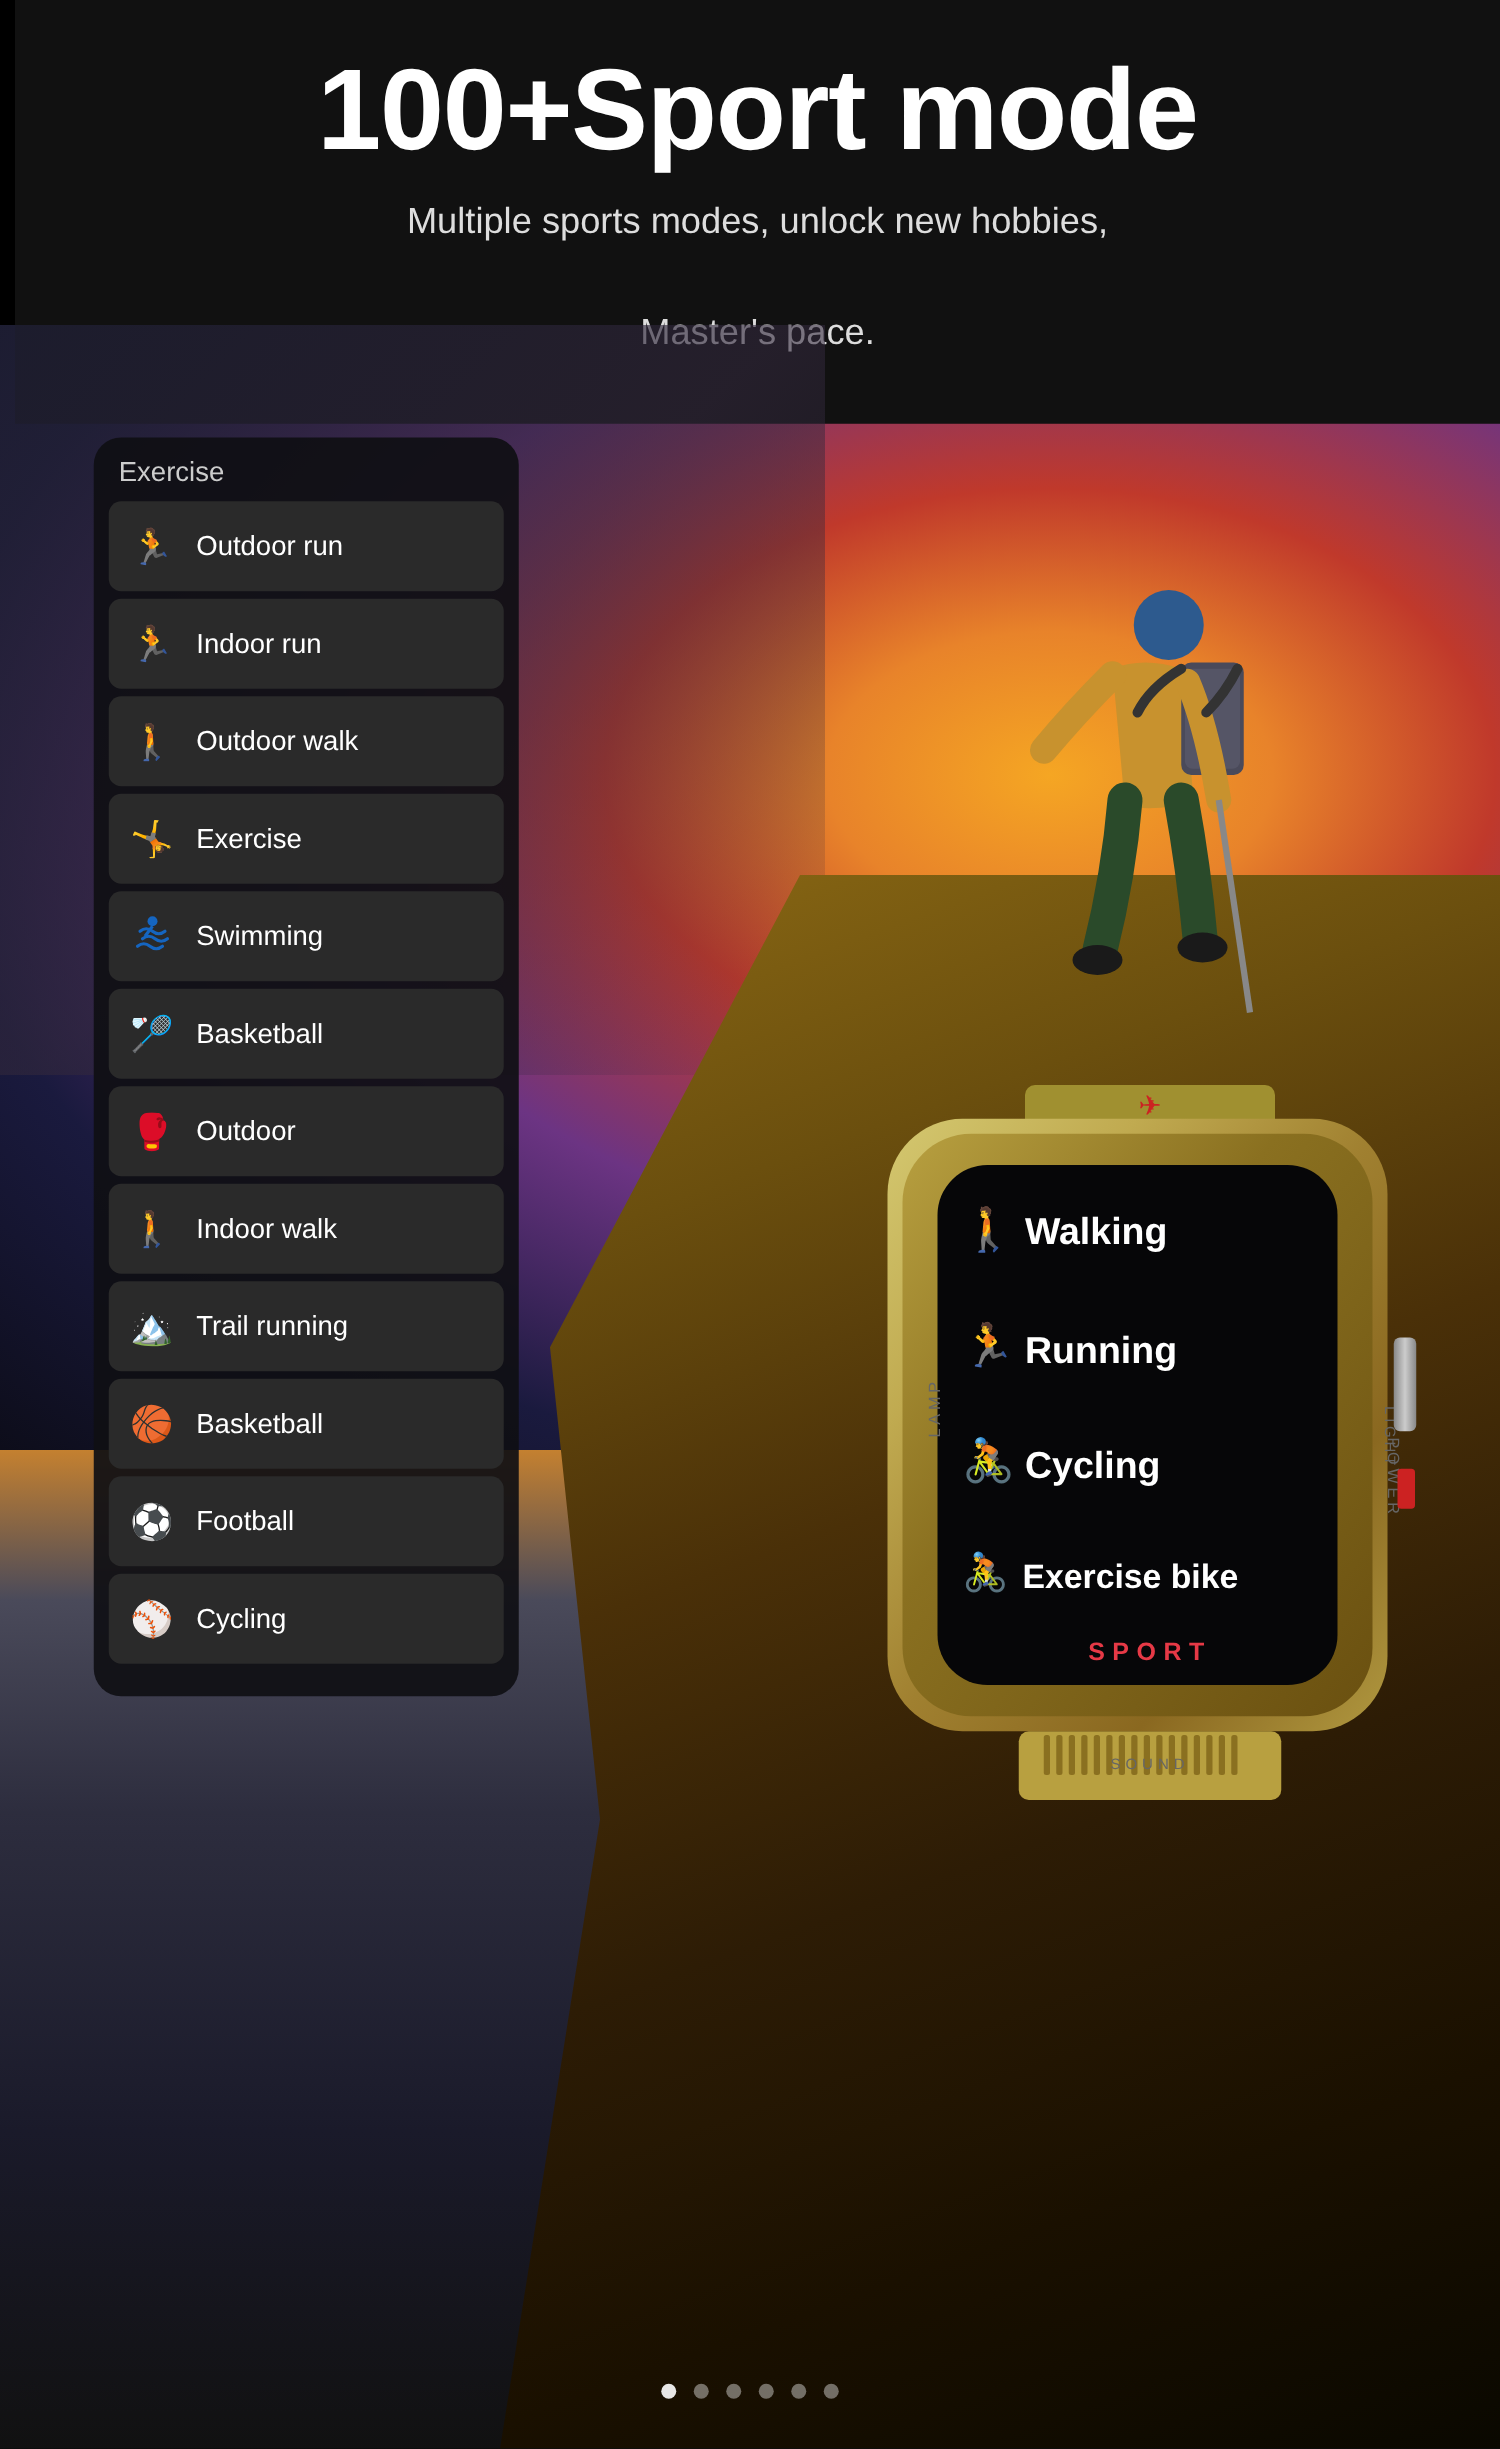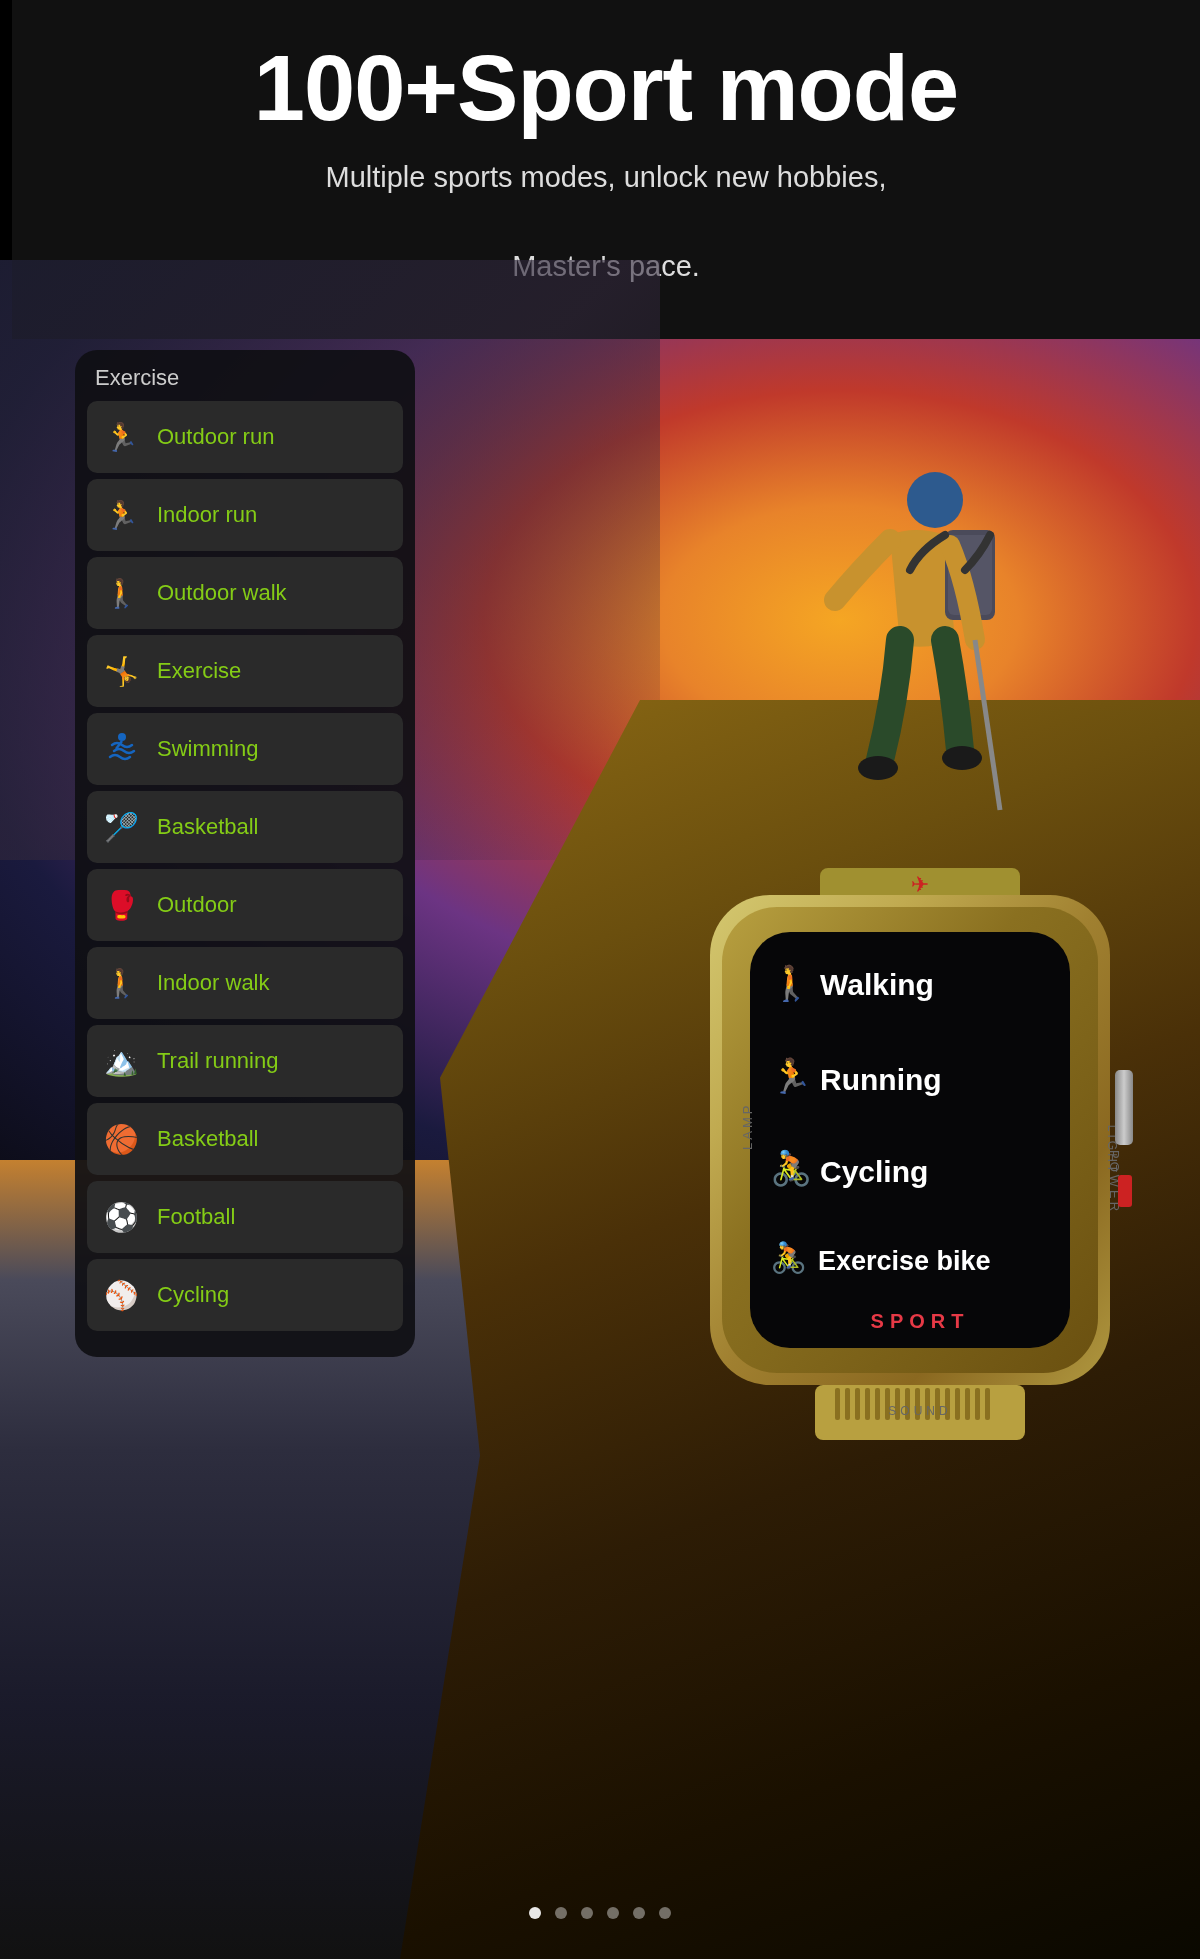--- a/index.html
+++ b/index.html
@@ -147,21 +147,21 @@
       margin-right: 14px;
       display: flex;
       align-items: center;
       justify-content: center;
       font-size: 30px;
       flex-shrink: 0;
     }
 
     .exercise-name {
       font-size: 22px;
-      color: #84cc16;
+      color: #ffffff;
       font-weight: 500;
     }
 
     
     .watch-container {
       position: absolute;
       top: 580px;
       right: 20px;
       width: 520px;
       height: 620px;

